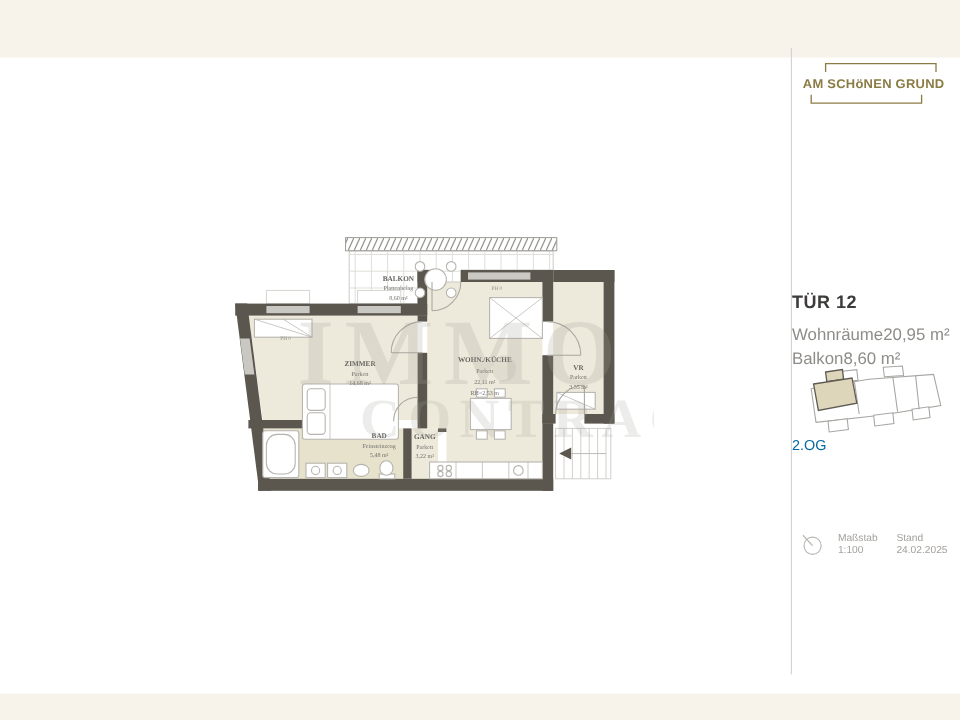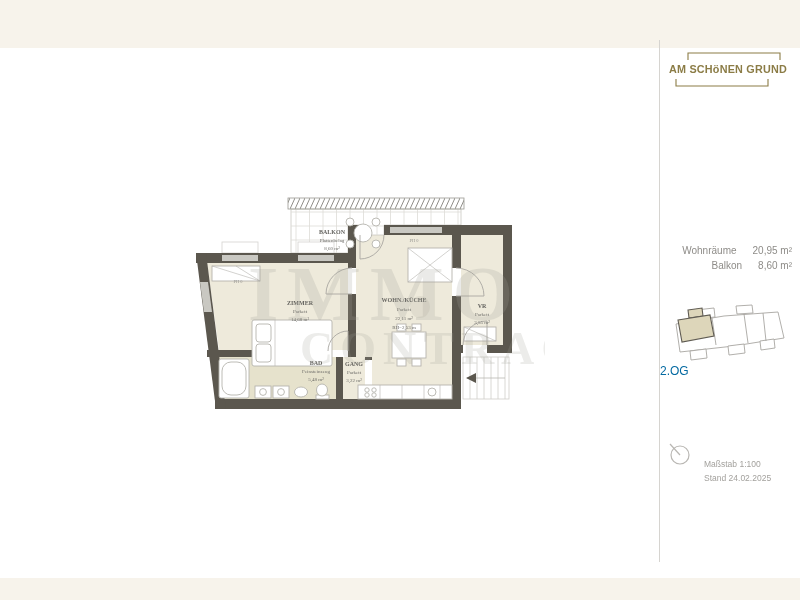--- a/index.html
+++ b/index.html
@@ -23,25 +23,25 @@
   .room-name{font-size:6px;font-weight:600;fill:#63625e;}
   .room-sub{font-size:5px;fill:#6e6d69;}
   .ph-label{font-size:4.4px;fill:#93928e;}
   .wm1{font-size:78px;font-weight:bold;letter-spacing:9px;fill:rgba(158,158,152,0.22);}
   .wm2{font-size:46px;font-weight:bold;letter-spacing:7px;fill:rgba(158,158,152,0.20);}
   
   .logo-svg{position:absolute;left:660px;top:48px;}
   .logo-text{font-size:10.5px;font-weight:bold;letter-spacing:.2px;fill:#8b7c46;}
   .unit-block{position:absolute;left:660px;top:244px;width:132px;}
   .unit-title{font-size:15px;font-weight:bold;color:#3d3c3a;letter-spacing:.4px;margin:0 0 7px 0;}
-  .unit-row{display:flex;justify-content:flex-end;font-size:10px;color:#8e8c88;line-height:1.45;gap:16px;}
+  .unit-row{display:flex;justify-content:flex-start;font-size:14px;color:#8e8c88;line-height:1.45;}
   .keyplan-svg{position:absolute;left:666px;top:296px;}
   .floor-label{position:absolute;left:660px;top:364px;font-size:12px;color:#0369a1;}
   .scale-block{position:absolute;left:666px;top:440px;display:flex;align-items:flex-start;gap:10px;}
-  .scale-texts{display:flex;flex-direction:column;gap:4px;padding-top:3px;margin-top:16px;}
+  .scale-texts{display:flex;gap:4px;padding-top:3px;}
   .scale-line{font-size:8.5px;color:#a3a19d;}
 </style>
 </head>
 <body>
 
 <div class="page"></div>
 <div class="divider"></div>
 
 <div class="plan-wrap">
 <svg width="370" height="245" viewBox="175 190 370 245" xmlns="http://www.w3.org/2000/svg">
@@ -234,20 +234,21 @@
 </svg>
 </div>
 
 <svg class="logo-svg" width="136" height="46" viewBox="0 0 136 46" xmlns="http://www.w3.org/2000/svg">
   <path d="M28,12 V5 H120 V12" fill="none" stroke="#8b7c46" stroke-width="1.1"></path>
   <path d="M16,31 V38 H108 V31" fill="none" stroke="#8b7c46" stroke-width="1.1"></path>
   <text class="logo-text" x="68" y="25" text-anchor="middle" textLength="118" lengthAdjust="spacingAndGlyphs">AM SCHöNEN GRUND</text>
 </svg>
 
 <div class="unit-block">
+  <p class="unit-title">TÜR 12</p>
   <div class="unit-row">
     <span>Wohnräume</span>
     <span>20,95 m²</span>
   </div>
   <div class="unit-row">
     <span>Balkon</span>
     <span>8,60 m²</span>
   </div>
 </div>
 

